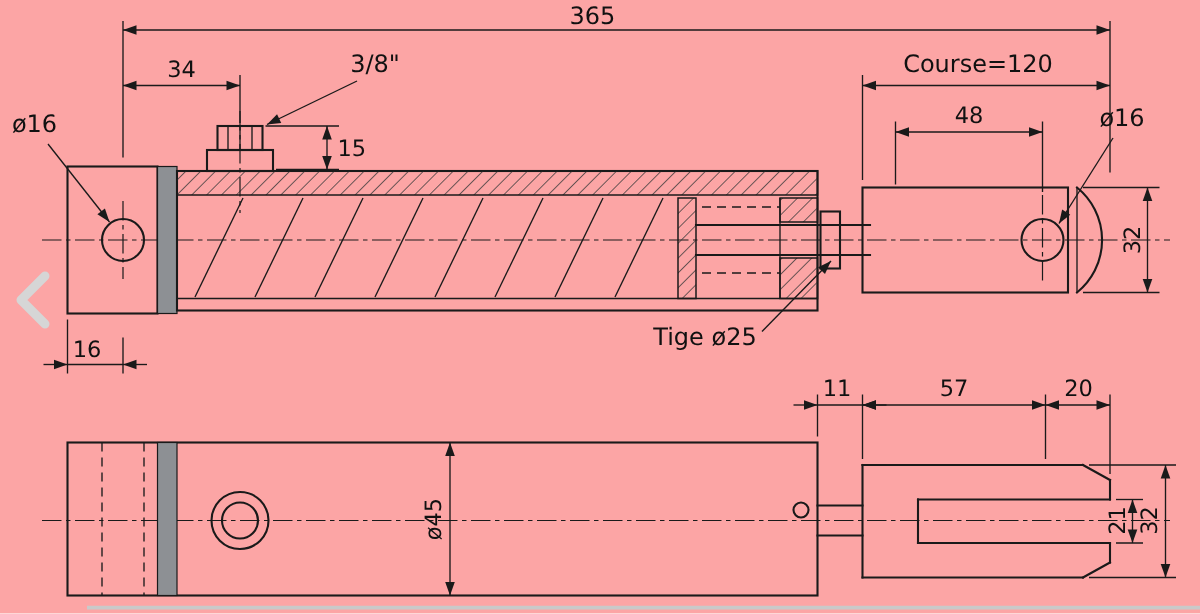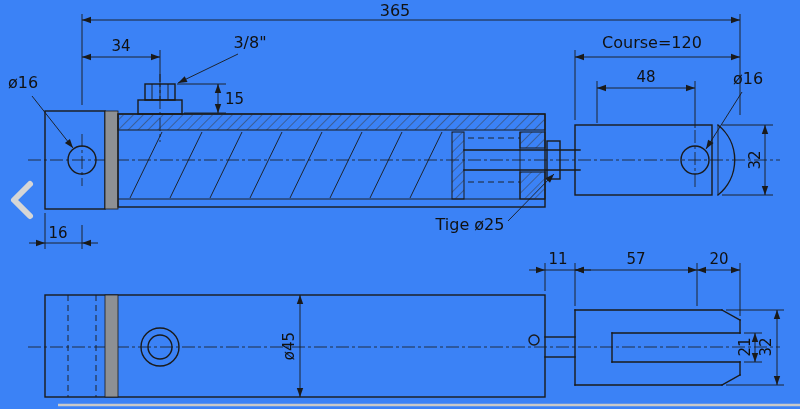--- a/index.html
+++ b/index.html
@@ -1,16 +1,16 @@
 <!DOCTYPE html>
 <html><head>
 <meta charset="utf-8">
 <style>
   html,body{margin:0;padding:0;background:#ffffff;}
-  .canvas{position:relative;width:800px;height:409px;background:#3b82f6;overflow:hidden;
+  .canvas{position:relative;width:800px;height:409px;background:#fca5a5;overflow:hidden;
           font-family:"DejaVu Sans", sans-serif;}
   svg{display:block;}
   
   .ol{stroke:#1a1a1a;stroke-width:1.4;fill:none;stroke-linecap:square;}
   .th{stroke:#1a1a1a;stroke-width:0.9;fill:none;}
   .cl{stroke:#1a1a1a;stroke-width:0.8;fill:none;stroke-dasharray:13 3 3 3;}
   .hid{stroke:#1a1a1a;stroke-width:0.9;fill:none;stroke-dasharray:6 4;}
   .hatchrect{fill:url(#hatch);stroke:#1a1a1a;stroke-width:1;}
   .gray{fill:#8d9094;stroke:#1a1a1a;stroke-width:0.8;}
   .t{font-family:"DejaVu Sans", sans-serif;font-size:15px;fill:#111;}

